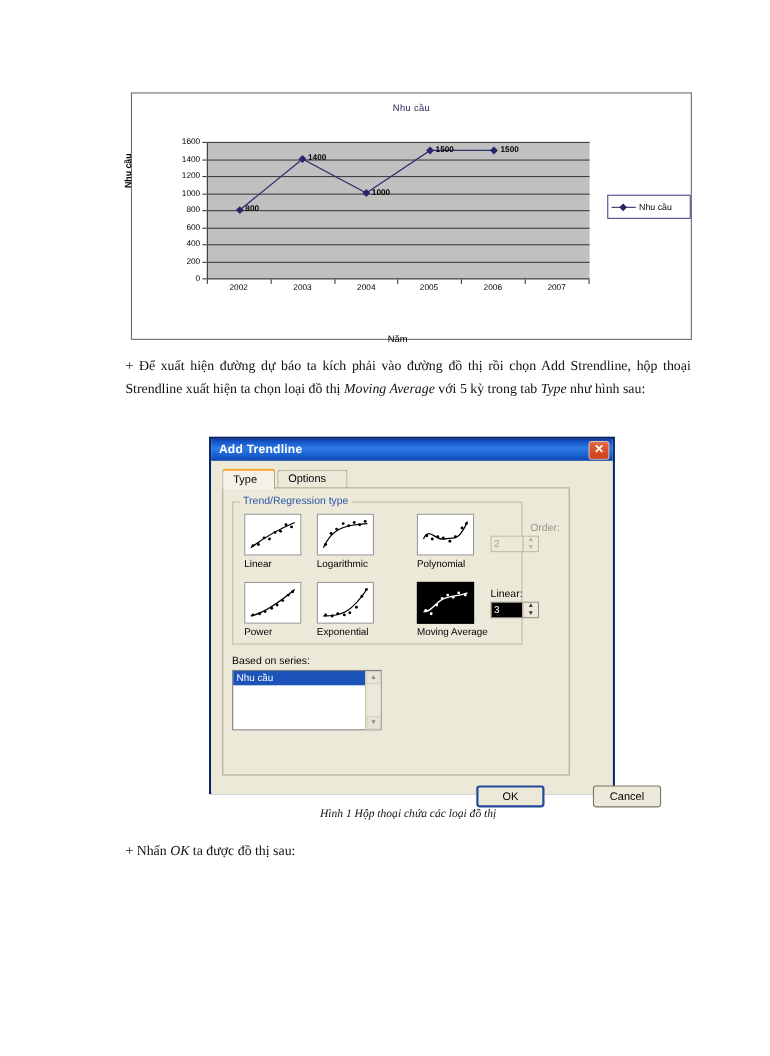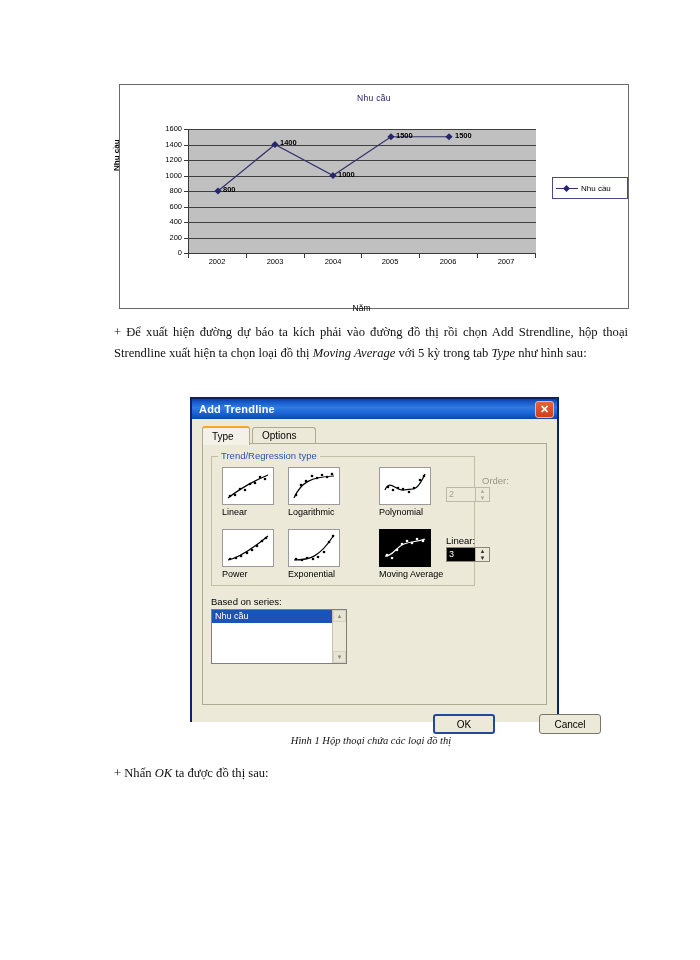--- a/index.html
+++ b/index.html
@@ -113,21 +113,21 @@
     position:absolute; top:0; height:17px; line-height:16px;
     font-size:10px; color:#000; padding:0 9px; box-sizing:border-box;
     background:#ece9d8; border:1px solid #b0aa92; border-bottom:none;
     border-radius:3px 3px 0 0;
   }
   .tab.active{
     background:#f4f2e8; border-top:2px solid #f5a623; top:-1px; height:19px; line-height:17px;
     z-index:3; font-weight:normal;
   }
   .tabpanel{
-    position:absolute; left:10px; top:24px; width:345px; height:262px;
+    position:absolute; left:10px; top:24px; width:316px; height:262px;
     background:#ece9d8; border:1px solid #b0aa92; box-sizing:border-box;
   }
 
   .groupbox{
     position:absolute; left:8px; top:12px; width:264px; height:130px;
     border:1px solid #c3bda6; box-sizing:border-box;
   }
   .groupbox-label{
     position:absolute; left:6px; top:-7px; background:#ece9d8; padding:0 3px;
     font-size:9.5px; color:#2a54a8;

